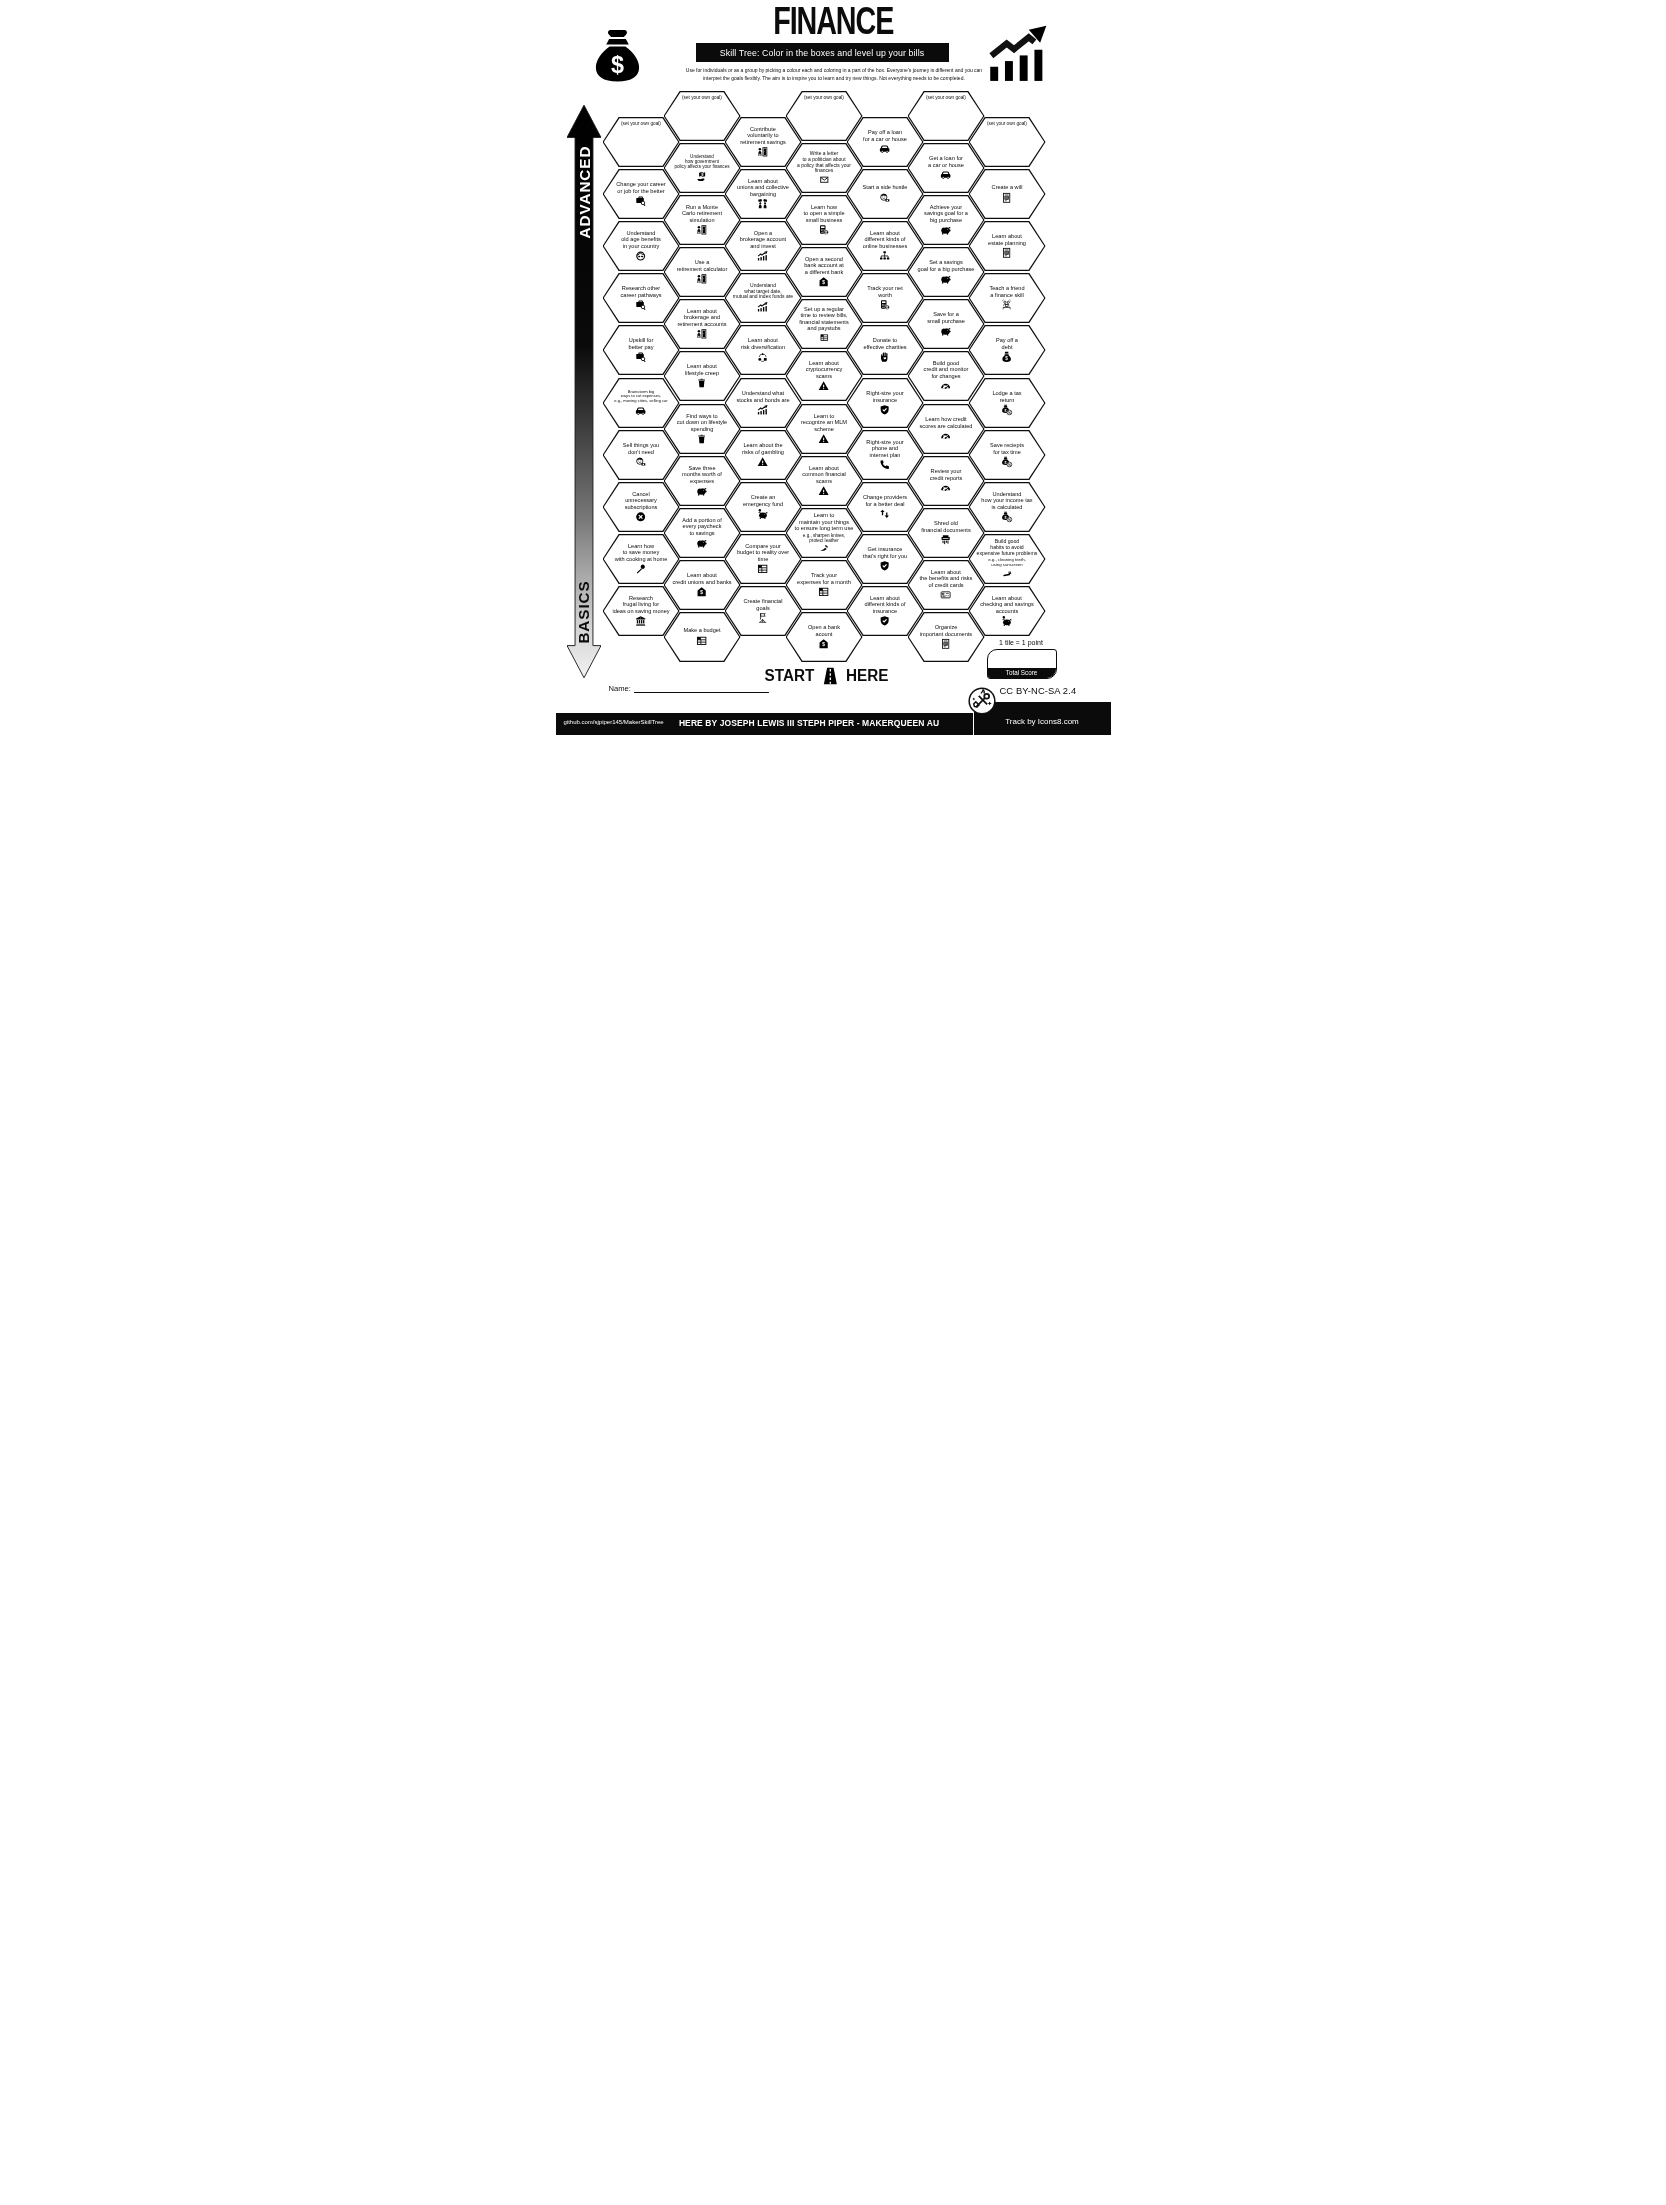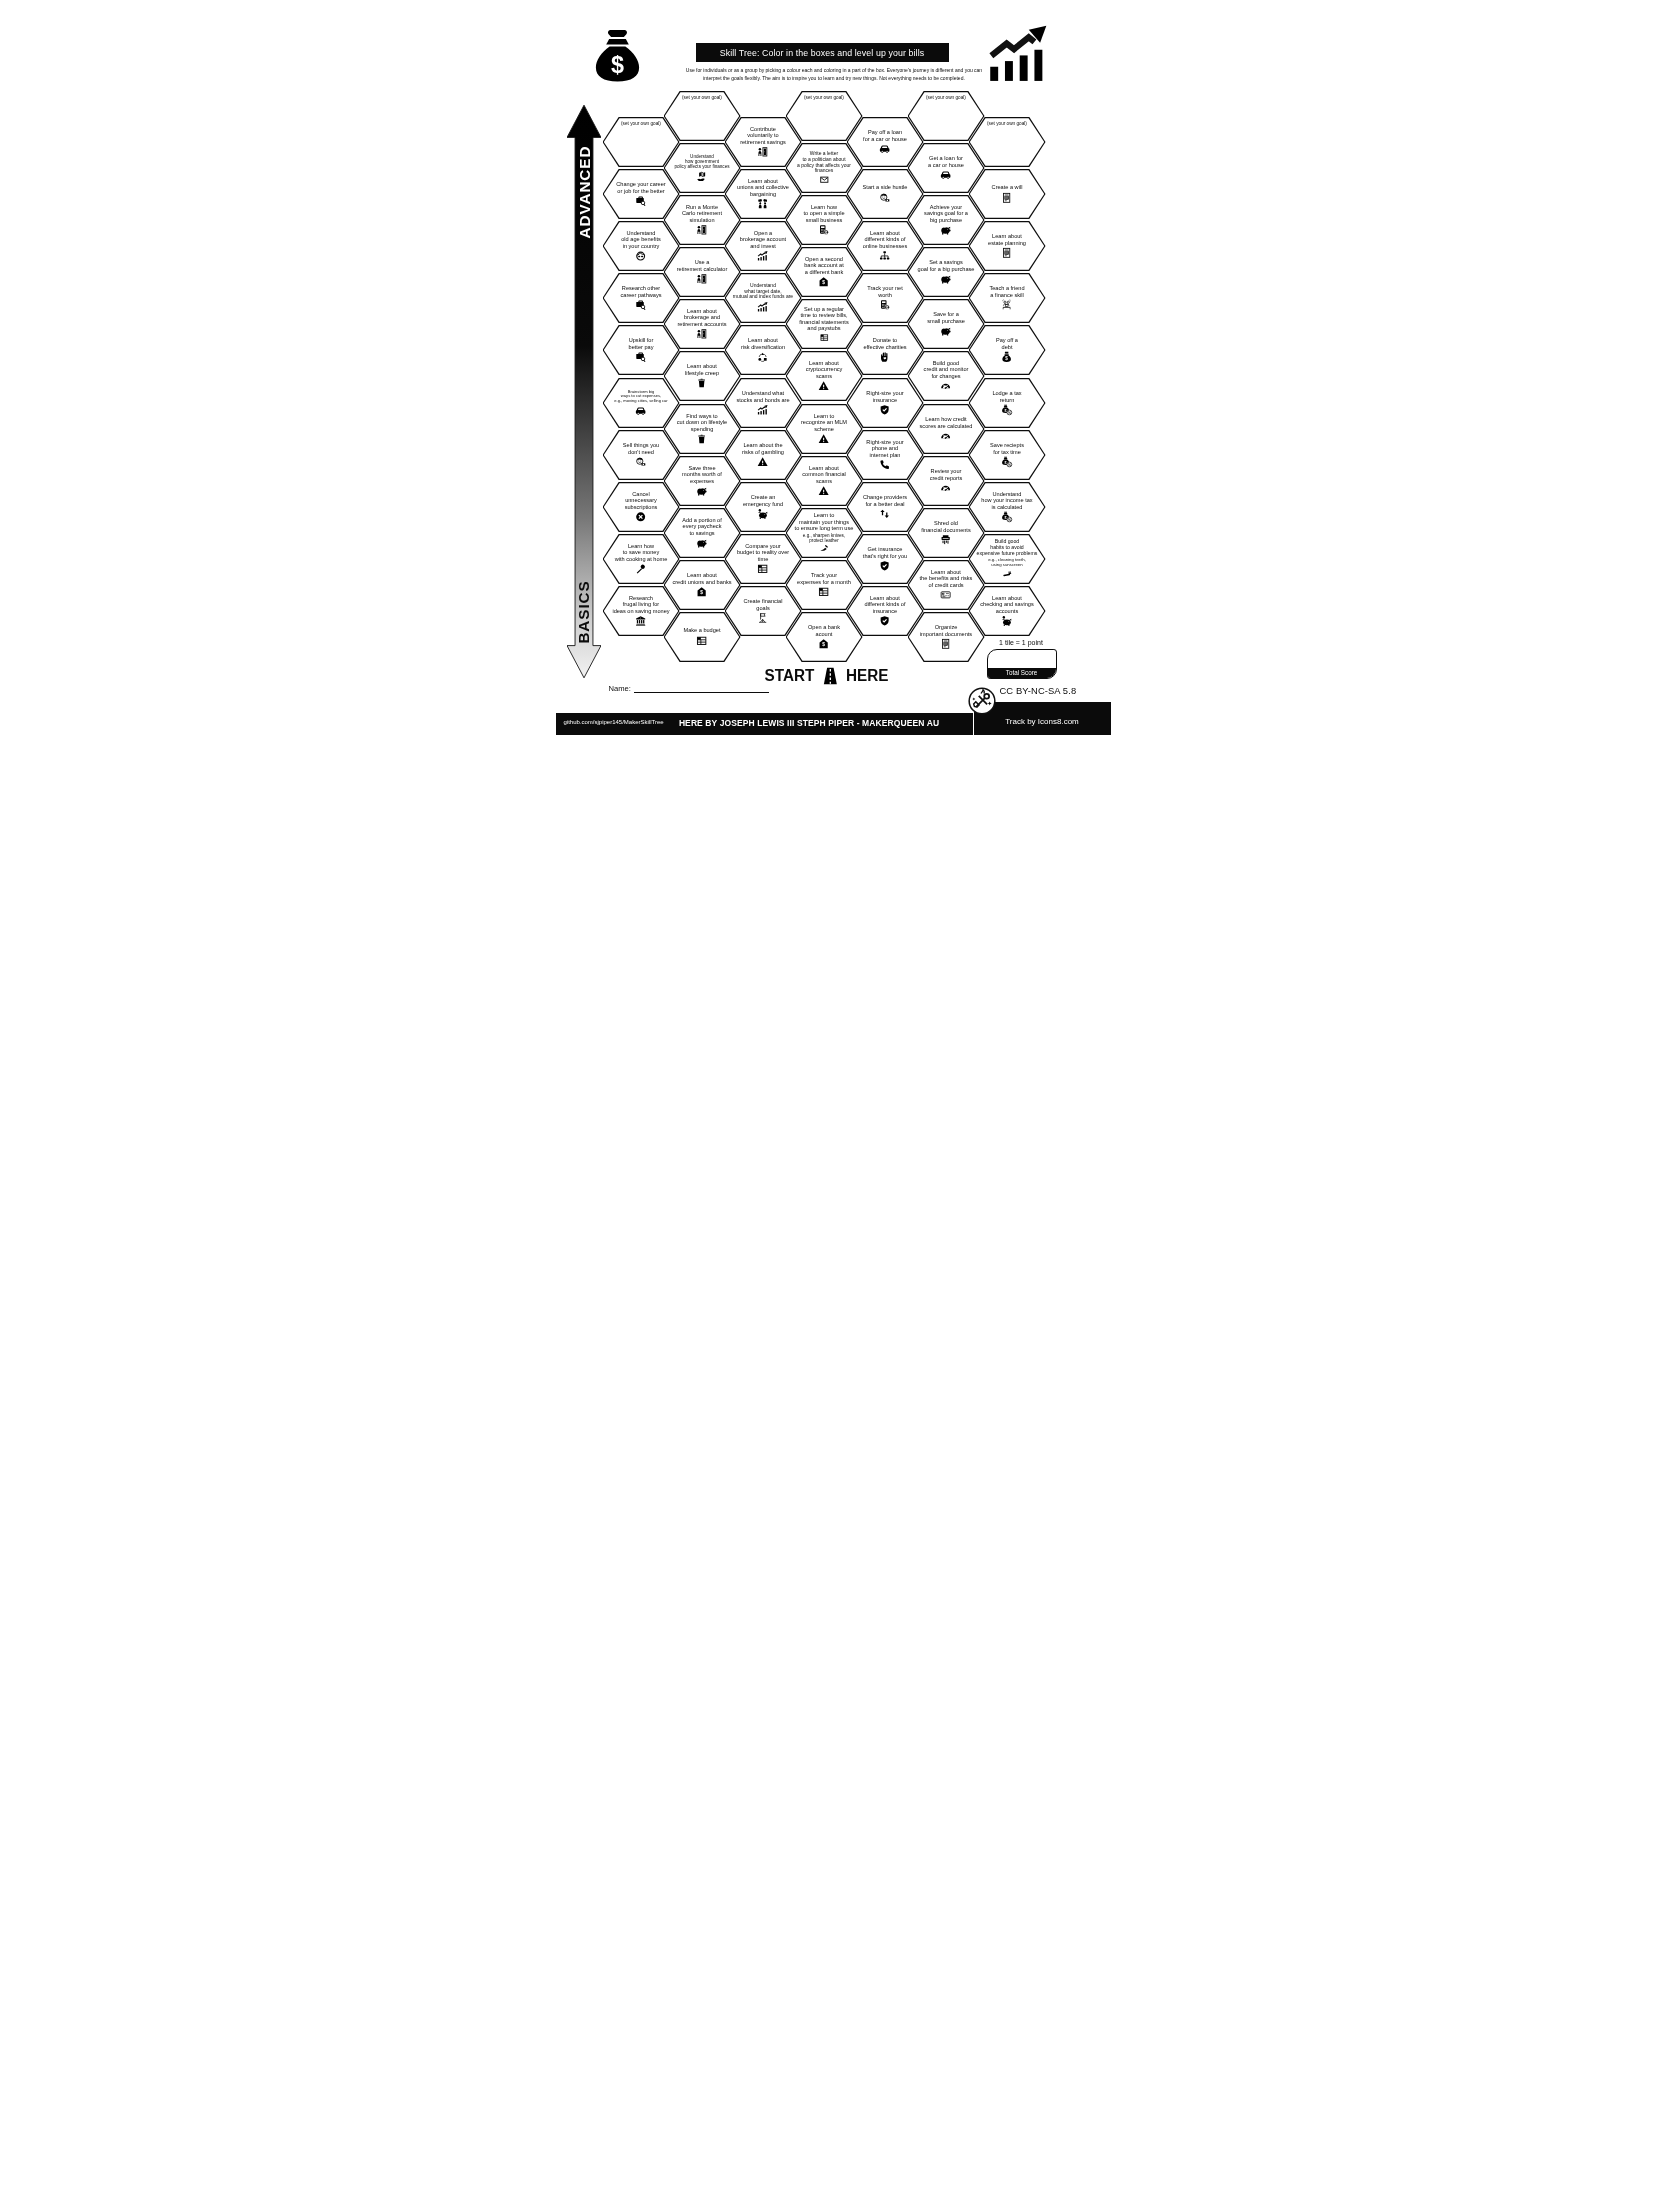--- a/index.html
+++ b/index.html
@@ -312,20 +312,21 @@
       <path d="M18.6 12.4l.5 1.2 1.2.5-1.2.5-.5 1.2-.5-1.2-1.2-.5 1.2-.5zM5 9l.4.9.9.4-.9.4-.4.9-.4-.9-.9-.4.9-.4z"></path>
     </symbol>
   </defs>
 </svg>
 
 <div class="page">
 
   <svg class="logo-bag" viewBox="0 0 132 150" width="59" height="67">
       <use href="#i-money-bag"></use>
     </svg>
+  <div class="title"><span>FINANCE</span></div>
   <div class="subtitle-bar">
       <span>Skill Tree:  Color in the boxes and level up your bills</span>
     </div>
   <div class="desc">
     <span style="display:block">Use for individuals or as a group by picking a colour each and coloring in a part of the box.  Everyone's journey is different and you can</span>
     <span style="display:block">interpret the goals flexibly.  The aim is to inspire you to learn and try new things. Not everything needs to be completed.</span>
   </div>
   <svg class="growth-icon" viewBox="0 0 152 152" width="68" height="68">
       <use href="#i-chart"></use>
     </svg>
@@ -1180,16 +1181,16 @@
   <div class="footer-right-block">
     <span>Track by Icons8.com</span>
   </div>
   <div class="footer-bar">
     <span class="f-left">github.com/sjpiper145/MakerSkillTree</span>
     <span class="f-center">HERE BY  JOSEPH LEWIS III STEPH PIPER  -  MAKERQUEEN AU</span>
   </div>
   <svg class="cc-logo" viewBox="0 0 62 62" width="28" height="28">
       <use href="#i-tools"></use>
     </svg>
-  <div class="cc-text">CC BY-NC-SA 5.8</div>
+  <div class="cc-text">CC BY-NC-SA 2.4</div>
 
 </div>
 
 
 </body></html>

